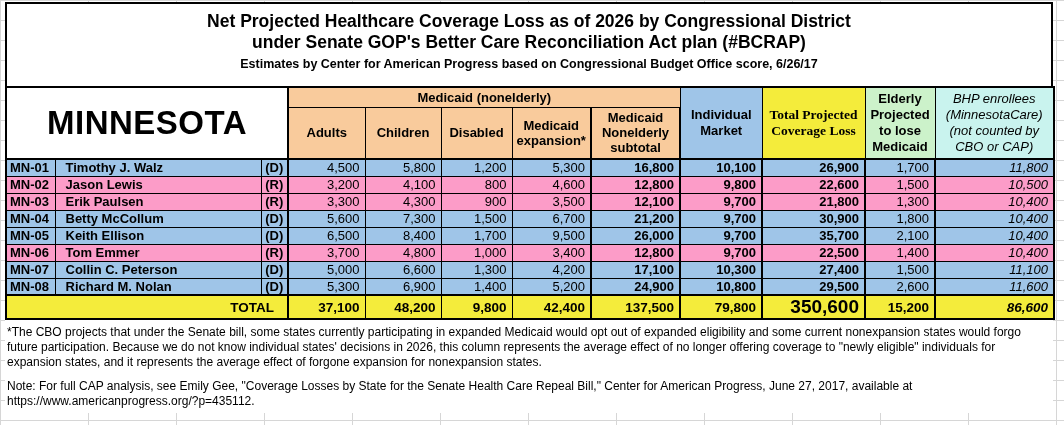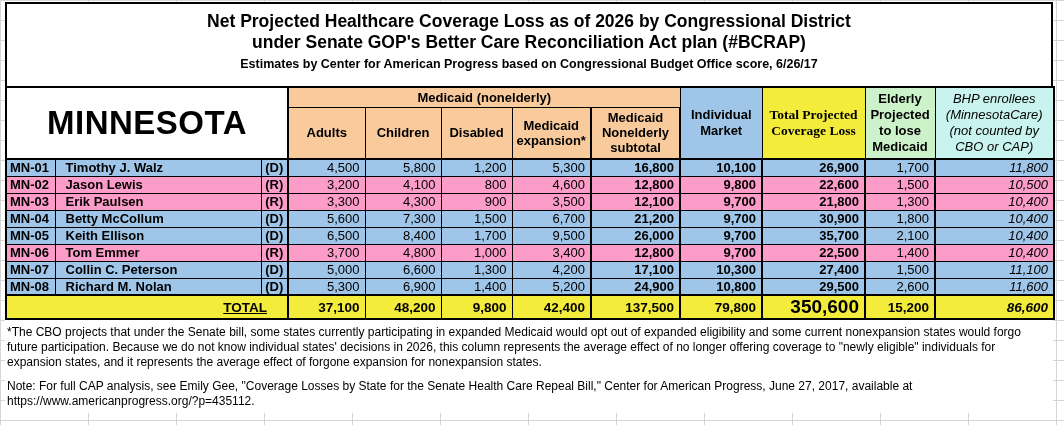--- a/index.html
+++ b/index.html
@@ -64,21 +64,21 @@
   .c-subtotal { border-left-width: 2px; border-right-width: 2px; font-weight: bold; margin-left: 14px; }
   .c-individual { border-right-width: 2px; font-weight: bold; }
   .c-total { border-right-width: 2px; font-weight: bold; }
   .c-elderly { border-right-width: 2px; }
   .c-bhp { font-style: italic; }
   tr.total-row { height: 24px; }
   tr.total-row td {
     background: var(--total-yellow); font-weight: bold;
     border-top-width: 2px; border-bottom-width: 2px; font-size: 13.5px;
   }
-  td.t-label { text-align: right; padding-right: 20px; font-size: 14px; border-right-width: 2px; text-decoration: underline; }
+  td.t-label { text-align: right; padding-right: 13px; font-size: 14px; border-right-width: 2px; }
   tr.total-row td.c-total { font-size: 19px; }
   tr.total-row td.c-bhp { font-style: italic; }
   
   .notes { background: #fff; padding: 5px 4px 4px 2px; width: 1048px; }
   .notes p { margin: 0; font-size: 12px; line-height: 15px; font-weight: normal; }
   .notes p + p { margin-top: 9px; }
 </style>
 </head>
 <body>
 

